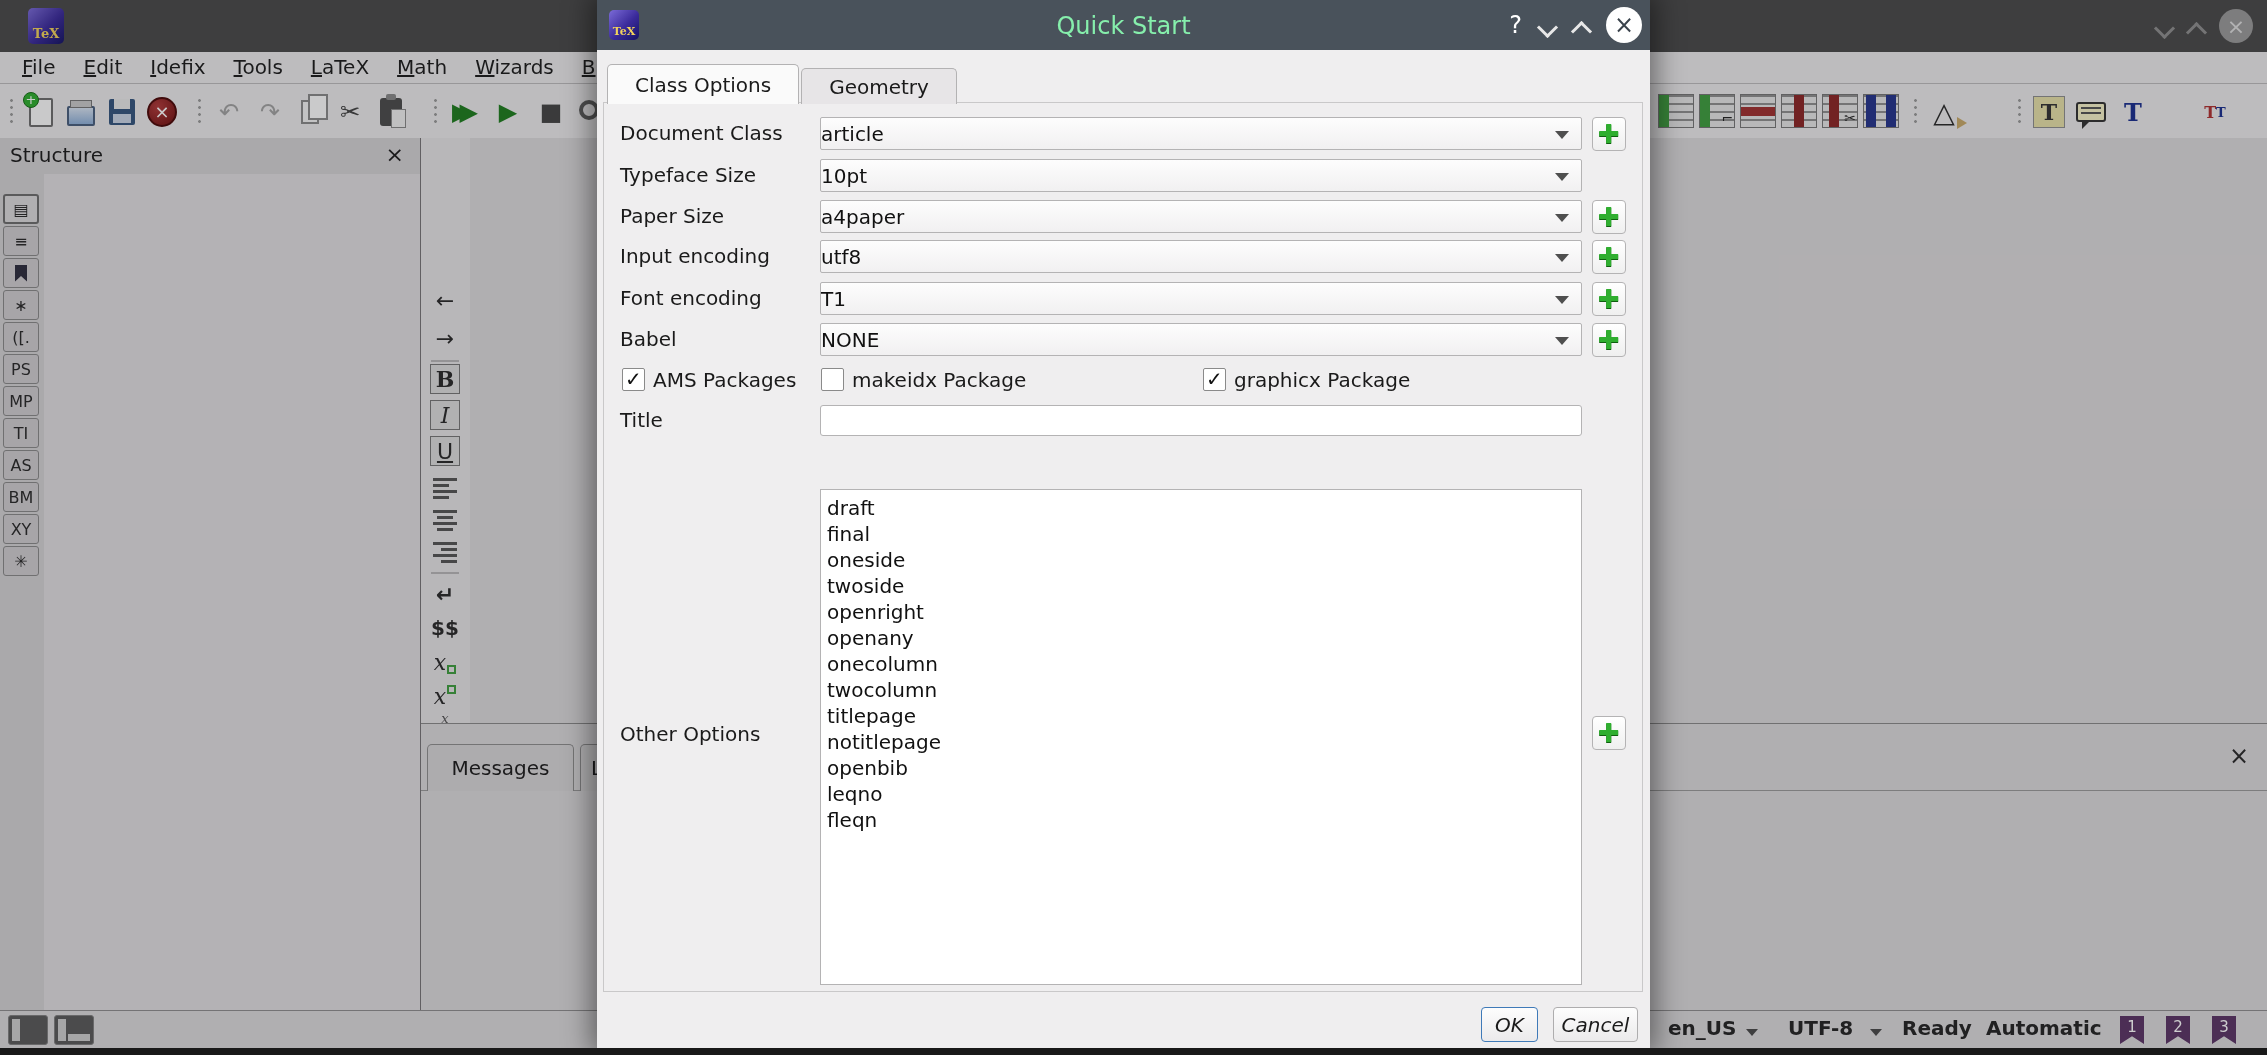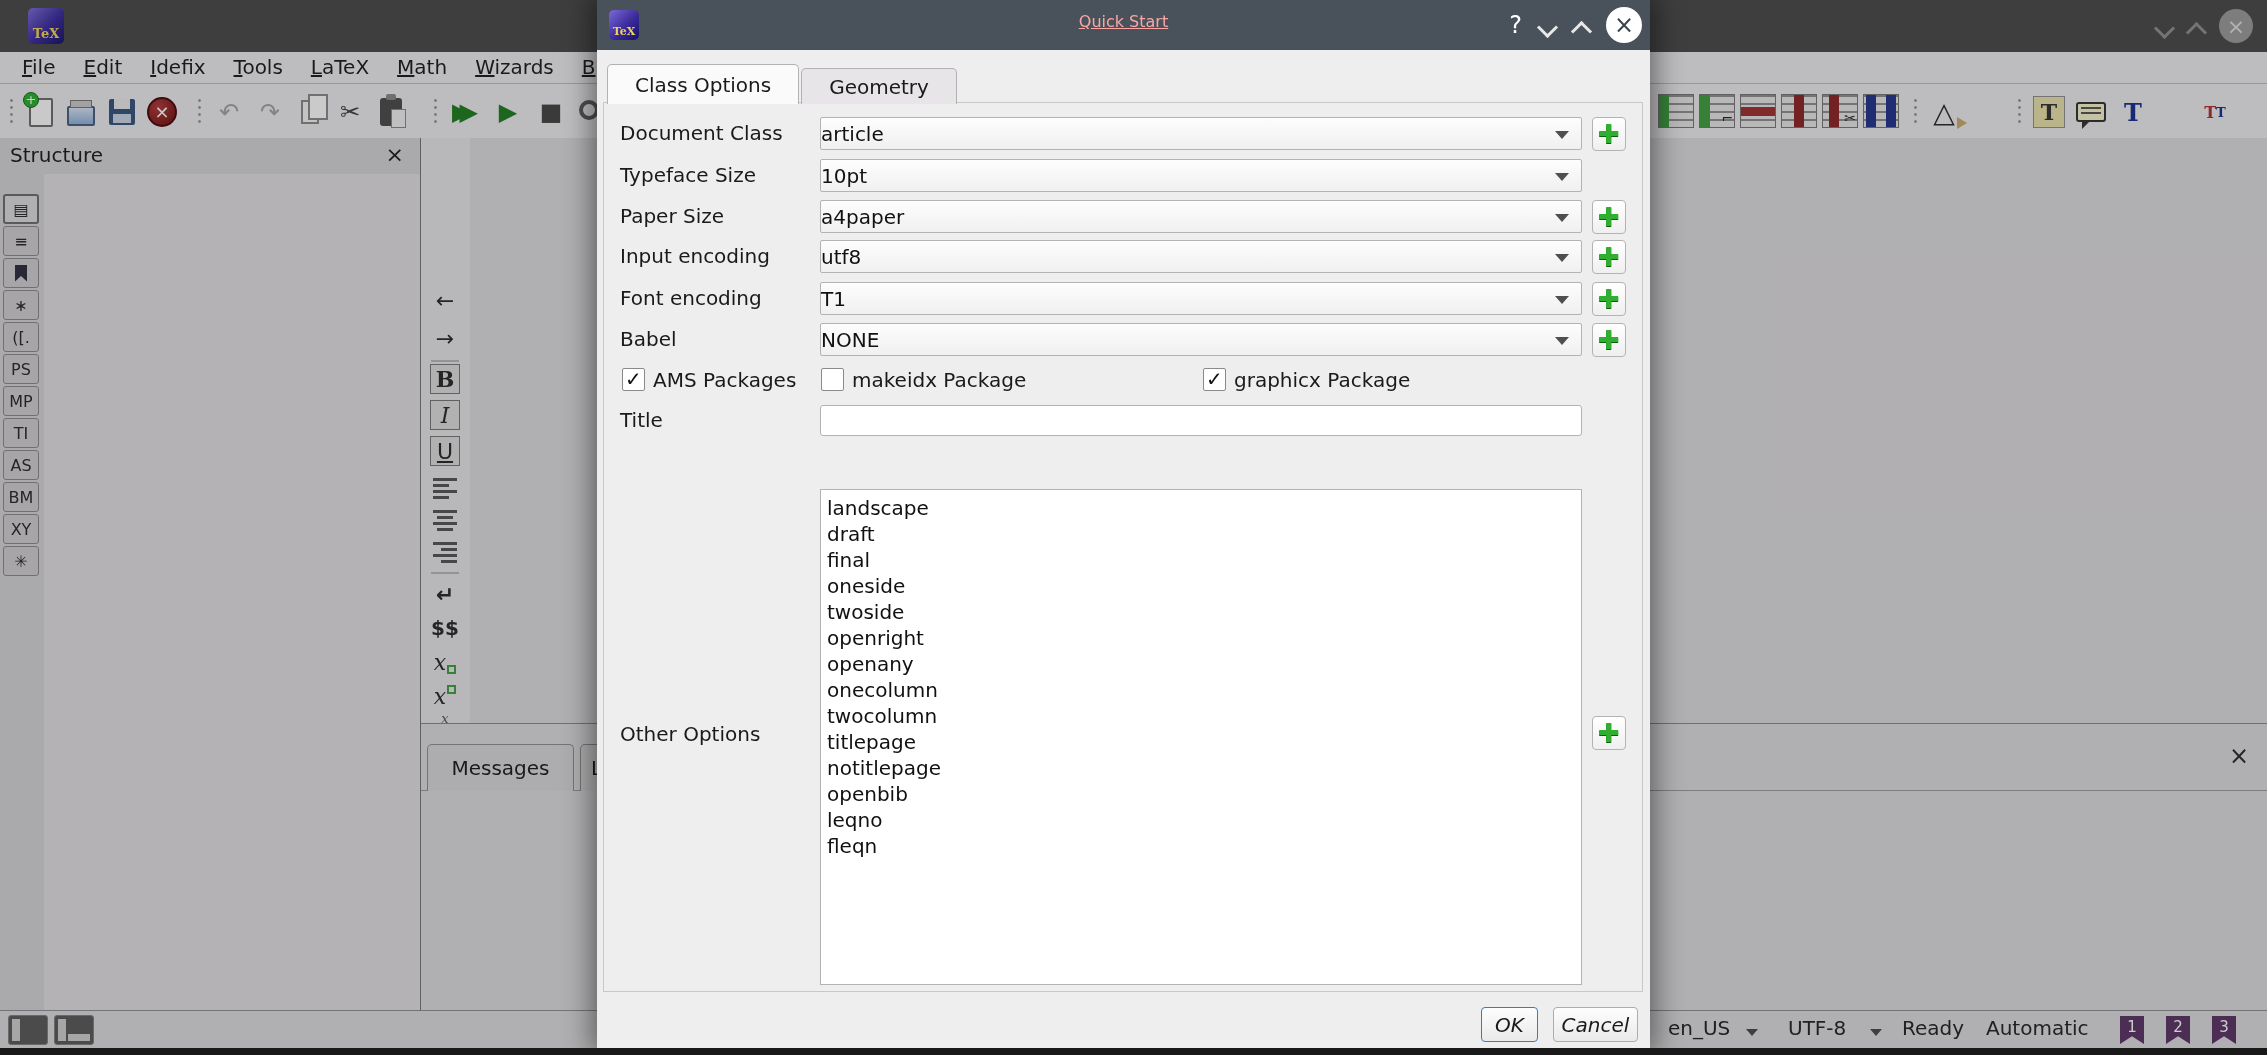--- a/index.html
+++ b/index.html
@@ -109,38 +109,38 @@
   .messages-panel { position:absolute; left:421px; top:723px; width:1846px; height:287px; background:#dcdadc; border-top:1px solid #8a8a8a; }
   .msg-tabstrip { position:relative; height:67px; border-bottom:1px solid #9a9a9a; }
   .msg-tab { position:absolute; top:20px; height:47px; background:#d8d6d8; border:1px solid #8f8f8f; border-bottom:none;
     border-radius:5px 5px 0 0; font-size:20px; color:#1c1c1c; display:flex; align-items:center; justify-content:flex-start; padding:0 20px; }
   .msg-close { position:absolute; right:18px; top:18px; font-size:24px; color:#2a2a2a; }
 
   .statusbar { position:absolute; left:0; top:1010px; width:2267px; height:38px; background:#dcdadc; border-top:1px solid #8f8d8f; }
   .layout-toggle { position:absolute; top:4px; width:40px; height:30px; border:1px solid #808080; border-radius:3px; background:#5a5a5a; }
   .layout-toggle::before { content:""; position:absolute; left:3px; top:3px; bottom:3px; width:8px; background:#cfcfcf; }
   .layout-toggle.split::after { content:""; position:absolute; left:13px; bottom:3px; right:3px; height:7px; background:#cfcfcf; }
-  .sb-item { position:absolute; top:5px; font-size:20px; color:#242424; }
+  .sb-item { position:absolute; top:5px; font-size:20px; color:#242424;font-weight:bold; }
   .sb-arrow { position:absolute; top:18px; width:0; height:0; border-left:6px solid transparent; border-right:6px solid transparent; border-top:7px solid #4a4a4a; }
   .sb-bookmark { position:absolute; top:5px; width:24px; height:28px; background:#5c3566;
     clip-path:polygon(0 0,100% 0,100% 100%,50% 72%,0 100%); color:#fff; font-size:15px; text-align:center; line-height:22px; }
   .sb-bookmark::before { content:""; }
 
   .bottom-edge { position:absolute; left:0; top:1048px; width:2267px; height:7px; background:#191919; z-index:60; }
   .dim { position:absolute; left:0; top:0; width:2267px; height:1055px; background:rgba(22,22,26,0.22); z-index:40; }
 
   
   .dialog { position:absolute; left:597px; top:0; width:1053px; height:1048px; background:#efeeef; z-index:50;
     box-shadow:0 0 26px 6px rgba(0,0,0,0.45); }
   .dlg-titlebar { position:relative; height:50px; background:#49525b; }
   .dlg-icon { position:absolute; left:12px; top:10px; width:30px; height:30px; border-radius:5px;
     background:linear-gradient(135deg,#7b6bd8 0%,#3a2a9a 55%,#141464 100%);
     color:#f2d35c; font-family:"DejaVu Serif",serif; font-size:11px; font-weight:bold;
     display:flex; align-items:flex-end; justify-content:center; padding-bottom:2px; }
-  .dlg-title { position:absolute; left:0; right:0; top:12px; text-align:center; color:#fca5a5; font-size:16px;text-decoration:underline; }
+  .dlg-title { position:absolute; left:0; right:0; top:12px; text-align:center; color:#86efac; font-size:24px; }
   .dlg-btns { position:absolute; right:8px; top:0; height:50px; display:flex; align-items:center; gap:16px; }
   .dlg-help { color:#fff; font-size:24px; }
   .dlg-btns .chev::before { border-color:#e8e8e8; }
   .dlg-closecircle { width:36px; height:36px; border-radius:50%; background:#fff; color:#3a434c;
     display:flex; align-items:center; justify-content:center; font-size:24px; }
 
   .dlg-tabs { position:absolute; left:10px; top:13px; height:90px; display:flex; align-items:flex-end; z-index:2;text-align:right; }
   .dlg-tab { font-size:20px; color:#1a1a1a; padding:0 27px; display:flex; align-items:center;
     border:1px solid #b3b2b3; border-bottom:none; border-radius:5px 5px 0 0; margin-bottom:-1px; }
   .dlg-tab.active { height:40px; background:#fafafa; position:relative; z-index:3; }
@@ -472,21 +472,20 @@
       <span class="cblabel" style="left:637px">graphicx Package</span>
     </div>
 
     <div class="frow" style="top:404px">
       <span class="flabel">Title</span>
       <input class="tinput" style="top: 1px;" value="">
     </div>
 
     <span class="flabel" style="position:absolute;top:720px;line-height:28px">Other Options</span>
     <div class="listbox">
-      <div>landscape</div>
       <div>draft</div>
       <div>final</div>
       <div>oneside</div>
       <div>twoside</div>
       <div>openright</div>
       <div>openany</div>
       <div>onecolumn</div>
       <div>twocolumn</div>
       <div>titlepage</div>
       <div>notitlepage</div>

